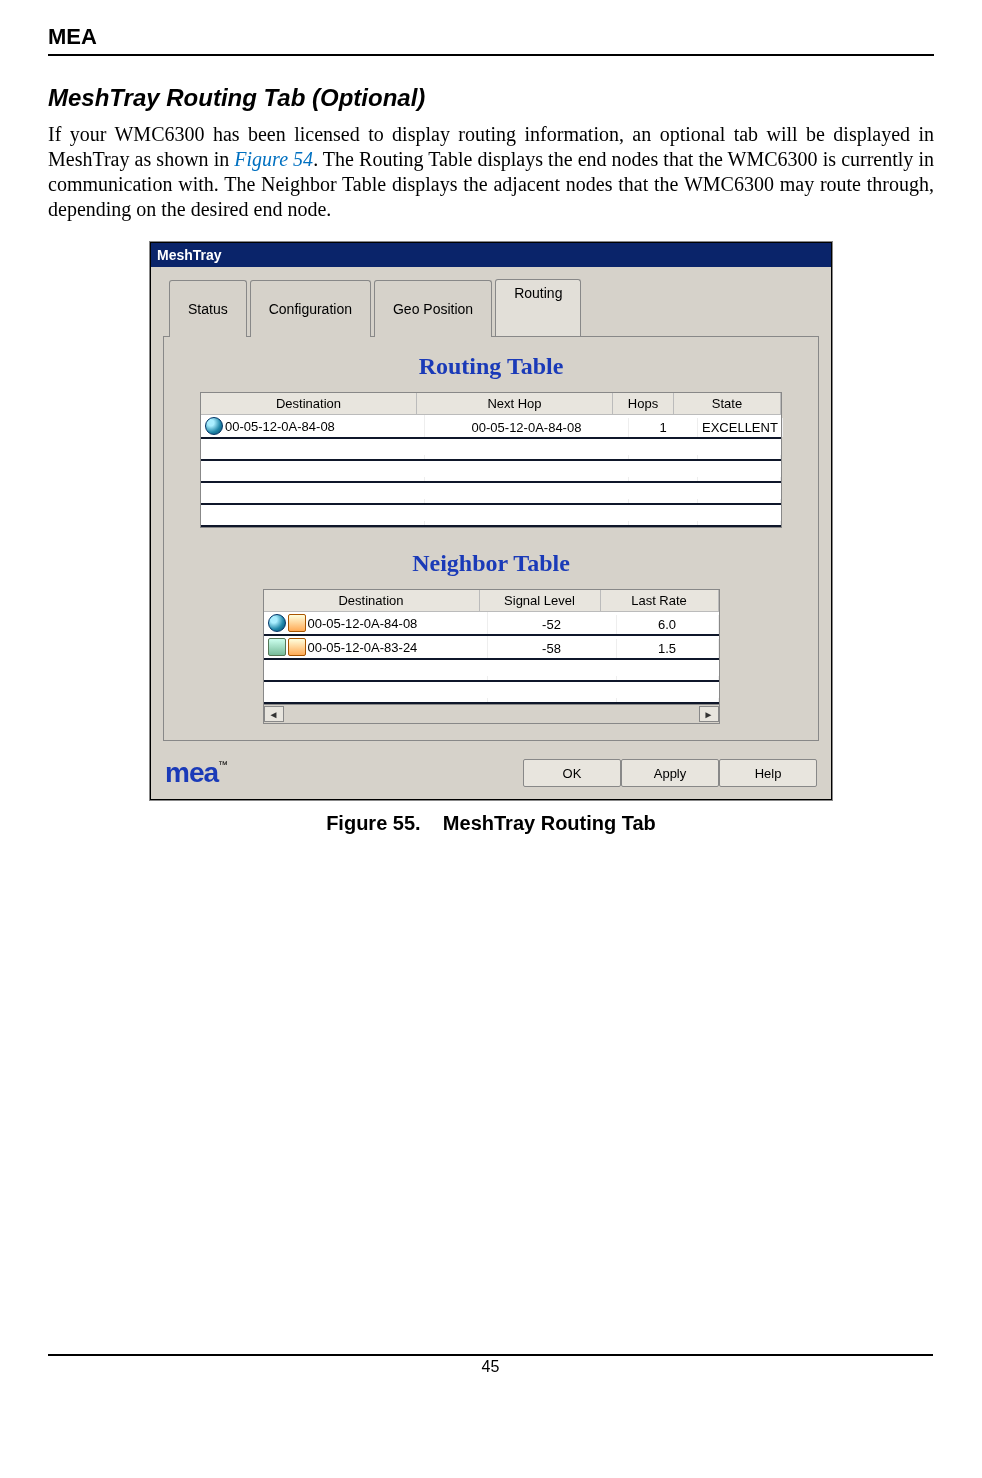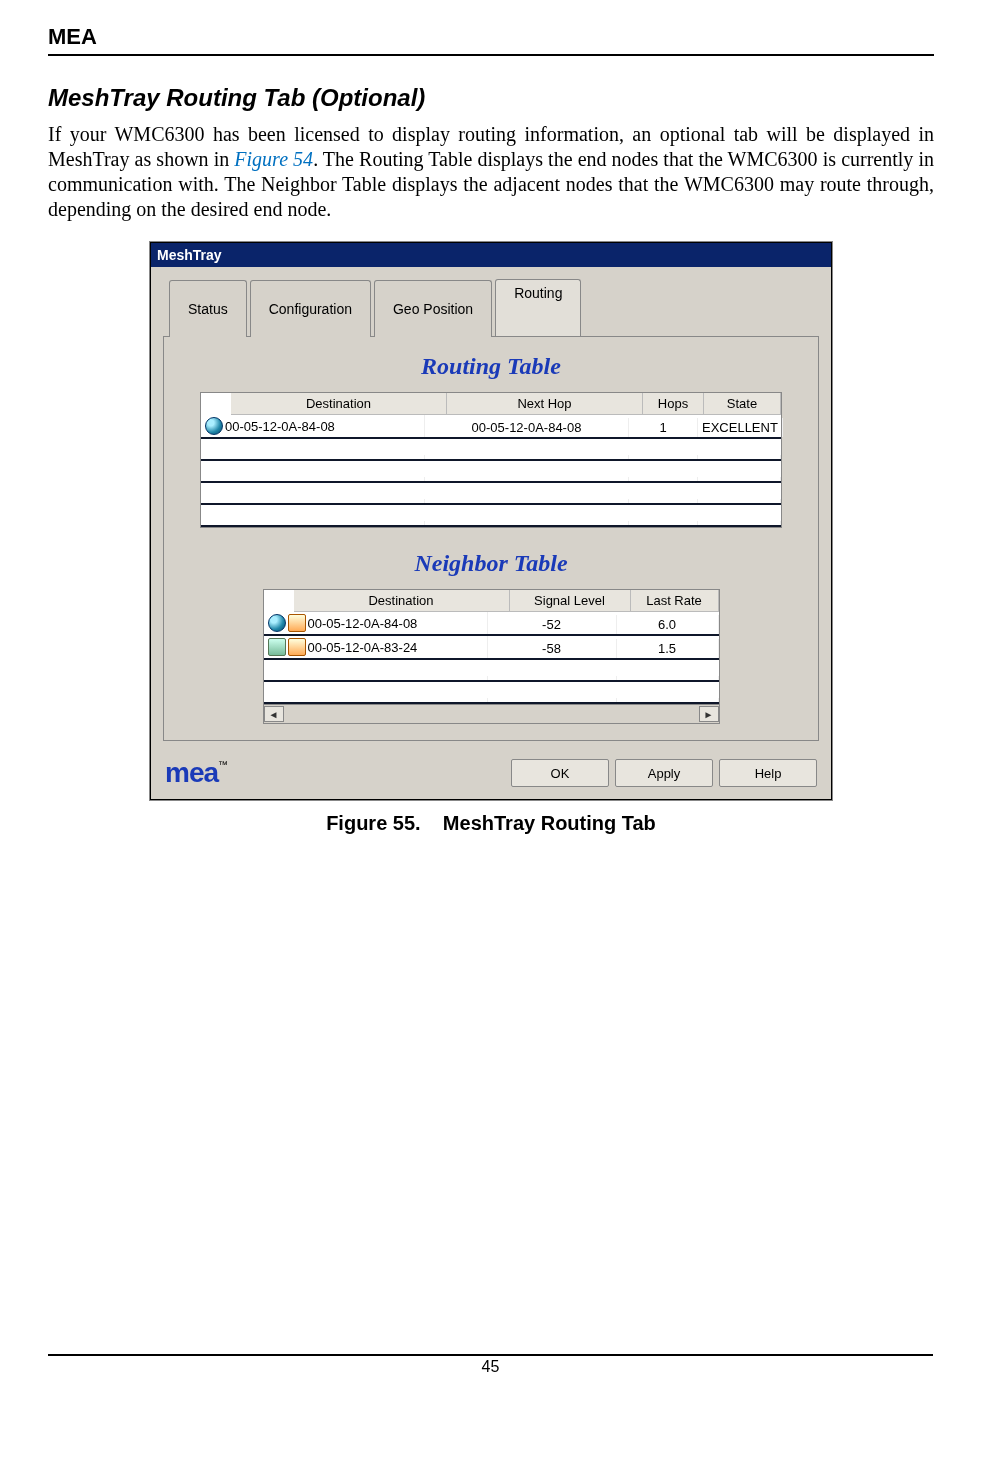--- a/index.html
+++ b/index.html
@@ -94,35 +94,33 @@
     border: 1px solid #888;
     margin: 0 12px 10px 12px;
     background: #d6d2ca;
     padding: 12px 14px 16px 14px;
   }
   .panel-title {
     text-align: center;
     color: #1a3ab8;
     font-family: "Times New Roman", serif;
     font-weight: bold;
-    font-style: italic;
     font-size: 24px;
     margin: 4px 0 12px 0;
   }
   .grid {
     background: #fff;
     border: 1px solid #888;
     width: 580px;
     margin: 0 auto;
   }
   .grid-hdr {
     display: flex;
     background: #e8e5de;
     border-bottom: 1px solid #bbb;
-    margin-left: 30px;
   }
   .grid-hdr .cell {
     border-right: 1px solid #bbb;
     font-size: 13px;
     font-family: Tahoma, Arial, sans-serif;
     text-align: center;
     padding: 3px 0;
   }
   .grid-row {
     display: flex;
@@ -160,21 +158,21 @@
   }
   .logo {
     font-family: Arial, sans-serif;
     font-size: 28px;
     color: #1a3ab8;
     font-weight: bold;
     letter-spacing: -1px;
     position: relative;
   }
   .logo .tm { font-size:10px; position:relative; top:-14px; color:#000; font-weight:normal;}
-  .btns { display:flex; gap:6px;}
+  .btns { display:flex; }
   .btn {
     width: 96px; height:26px;
     background: #e8e5de;
     border: 1px solid #888;
     font-size: 13px;
     font-family: Tahoma, Arial, sans-serif;
     display:flex; align-items:center; justify-content:center;
     border-radius:2px;
   }
   .pgnum-wrap {

